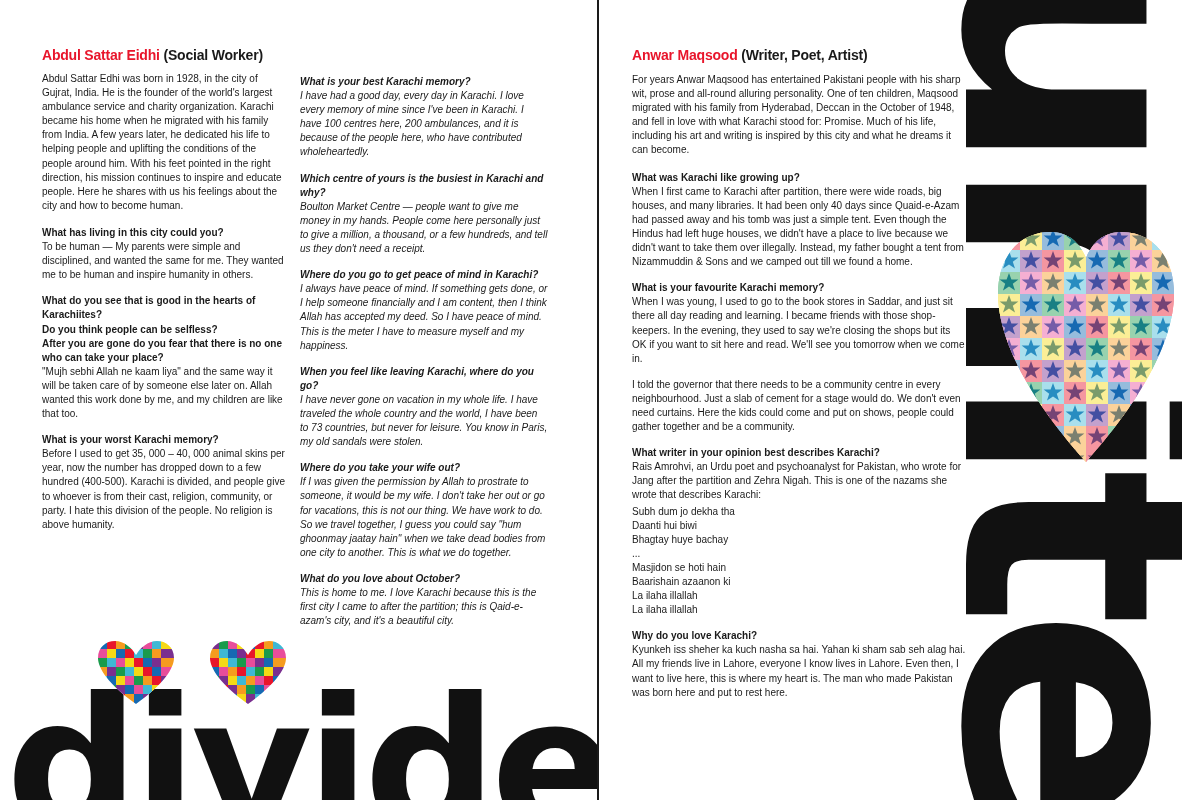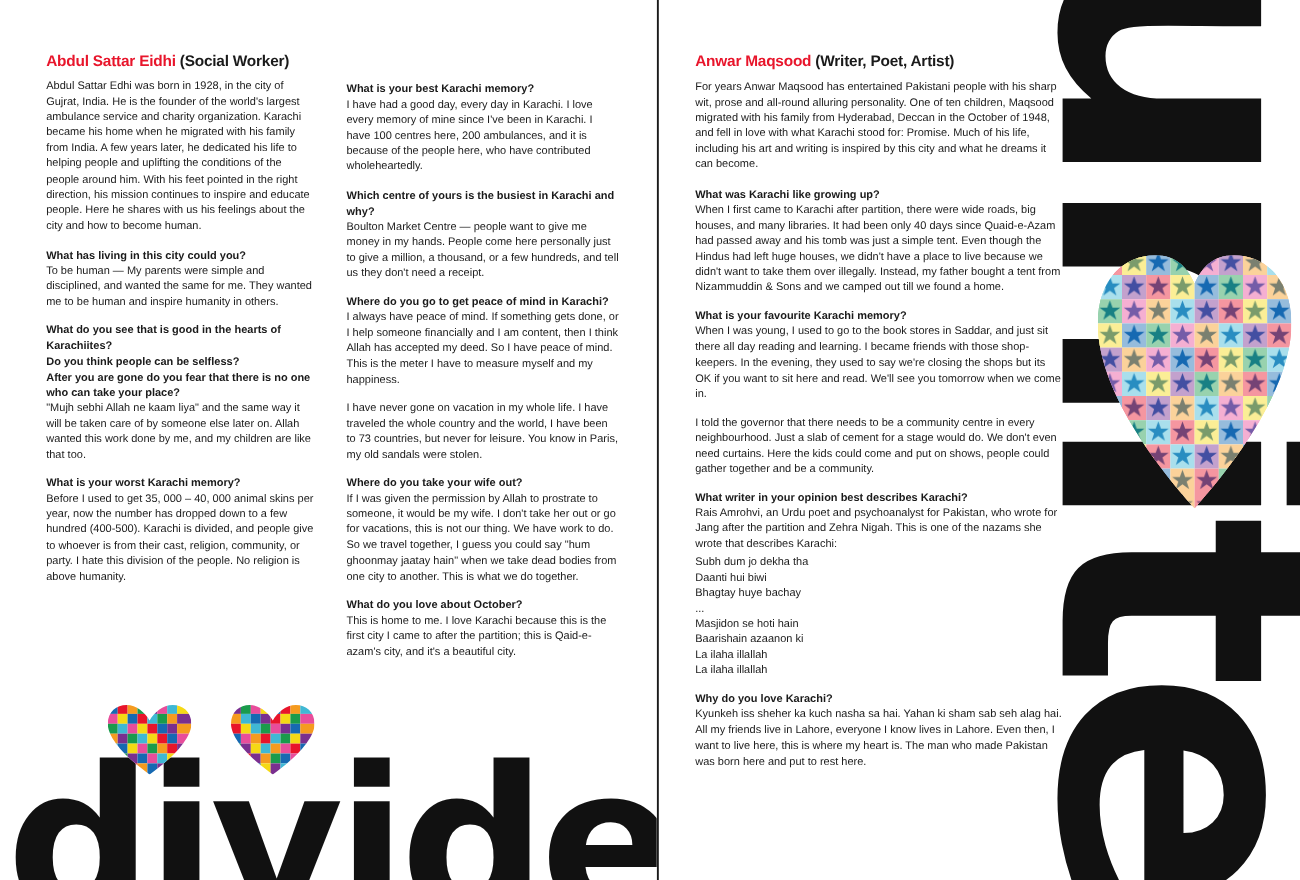--- a/index.html
+++ b/index.html
@@ -269,30 +269,31 @@
 
       <p class="q">Do you think people can be selfless?</p>
 
       <p class="q">After you are gone do you fear that there is no one who can take your place?</p>
       <p class="a">"Mujh sebhi Allah ne kaam liya" and the same way it will be taken care of by someone else later on. Allah wanted this work done by me, and my children are like that too.</p>
 
       <p class="q">What is your worst Karachi memory?</p>
       <p class="a">Before I used to get 35, 000 – 40, 000 animal skins per year, now the number has dropped down to a few hundred (400-500). Karachi is divided, and people give to whoever is from their cast, religion, community, or party. I hate this division of the people. No religion is above humanity.</p>
     </div>
 
-    <div class="col" style="left:315px; top:75px; width:248px;">
+    <div class="col" style="left:300px; top:75px; width:248px;font-style:italic;">
       <p class="q">What is your best Karachi memory?</p>
       <p class="a">I have had a good day, every day in Karachi. I love every memory of mine since I've been in Karachi. I have 100 centres here, 200 ambulances, and it is because of the people here, who have contributed wholeheartedly.</p>
 
       <p class="q">Which centre of yours is the busiest in Karachi and why?</p>
       <p class="a">Boulton Market Centre — people want to give me money in my hands. People come here personally just to give a million, a thousand, or a few hundreds, and tell us they don't need a receipt.</p>
 
       <p class="q">Where do you go to get peace of mind in Karachi?</p>
       <p class="a">I always have peace of mind. If something gets done, or I help someone financially and I am content, then I think Allah has accepted my deed. So I have peace of mind. This is the meter I have to measure myself and my happiness.</p>
 
+      <p class="q">When you feel like leaving Karachi, where do you go?</p>
       <p class="a">I have never gone on vacation in my whole life. I have traveled the whole country and the world, I have been to 73 countries, but never for leisure. You know in Paris, my old sandals were stolen.</p>
 
       <p class="q">Where do you take your wife out?</p>
       <p class="a">If I was given the permission by Allah to prostrate to someone, it would be my wife. I don't take her out or go for vacations, this is not our thing. We have work to do. So we travel together, I guess you could say "hum ghoonmay jaatay hain" when we take dead bodies from one city to another. This is what we do together.</p>
 
       <p class="q">What do you love about October?</p>
       <p class="a">This is home to me. I love Karachi because this is the first city I came to after the partition; this is Qaid-e-azam's city, and it's a beautiful city.</p>
     </div>
   </div>
 

